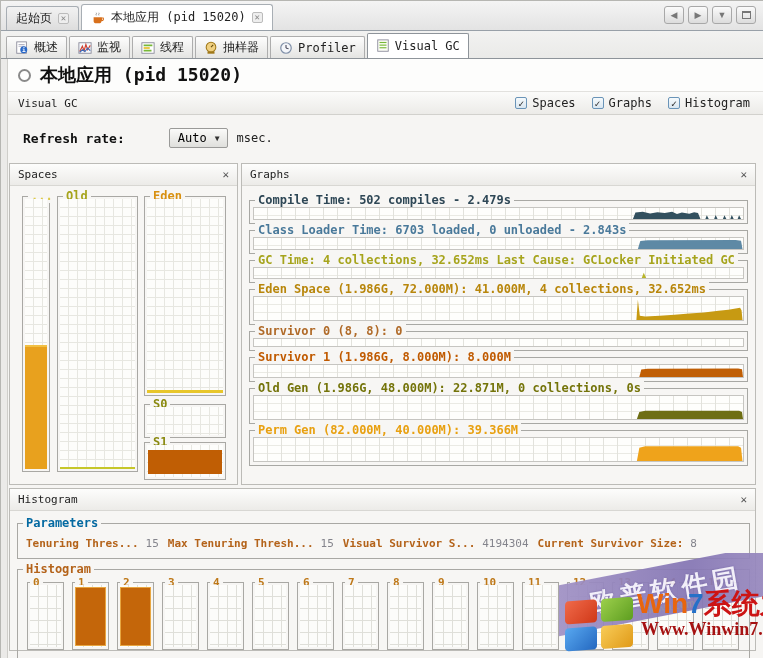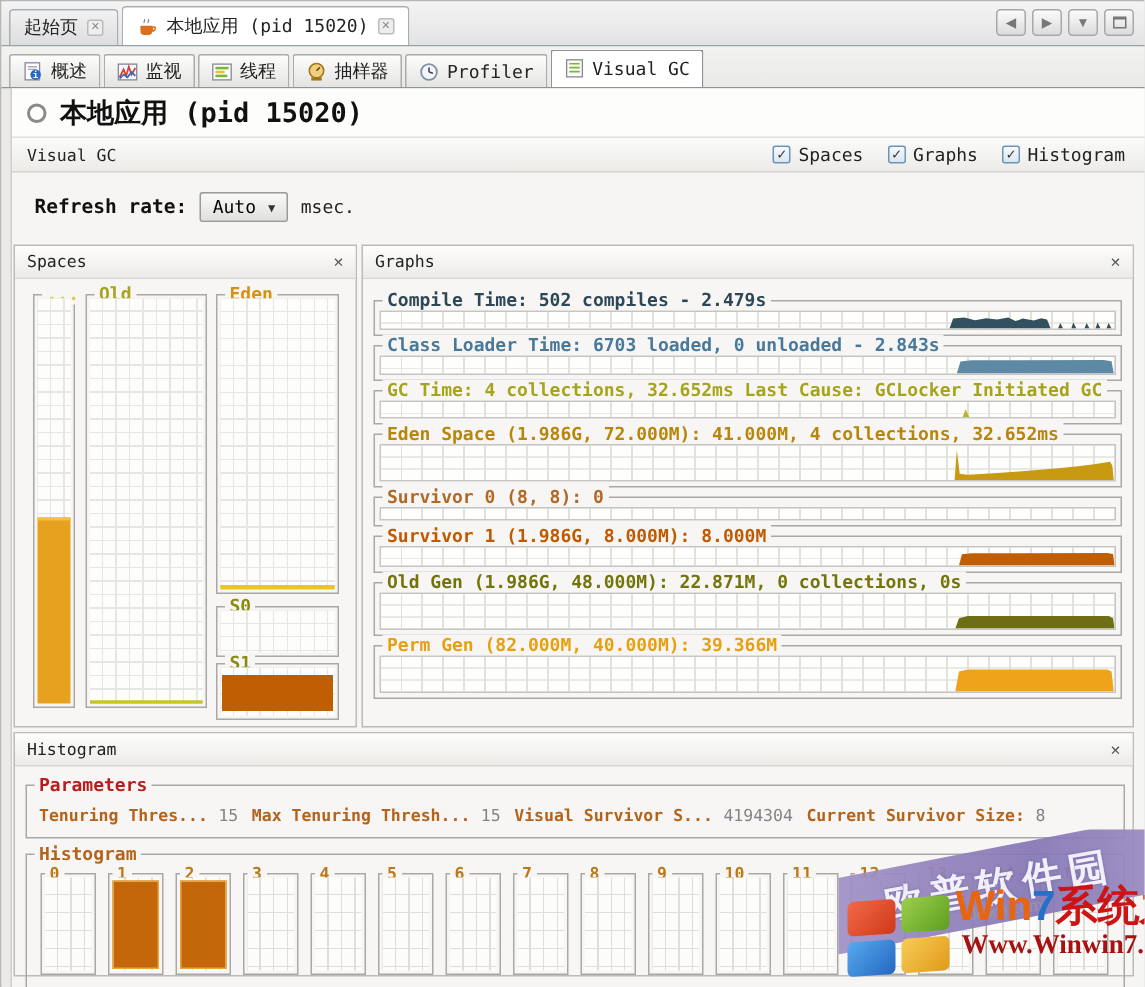--- a/index.html
+++ b/index.html
@@ -50,21 +50,21 @@
     font-family:"DejaVu Sans Mono","DejaVu Sans",monospace; }
   .vgc-checkboxes { margin-left:auto; display:flex; gap:16px; margin-right:4px; }
   .cb { display:flex; align-items:center; gap:5px; font-size:12px; cursor:default; }
   .cb-box { width:12px; height:12px; border:1px solid #6A94B8; border-radius:2px;
     background:linear-gradient(#F6FAFC,#D9E6F0); color:#333; font-size:10px; font-weight:bold;
     line-height:11px; text-align:center; }
   .refresh-row { position:absolute; left:7px; top:114px; width:756px; height:46px;
     display:flex; align-items:center; padding-left:15px; gap:8px; }
   .refresh-label { font:bold 13px "DejaVu Sans Mono",monospace; color:#111; }
   .dropdown { display:flex; align-items:center; gap:8px; border:1px solid #9A9A98; border-radius:2px;
-    background:linear-gradient(#FAFAF9,#DFDFDC); padding:2px 8px; font:12px "DejaVu Sans Mono",monospace; }
+    background:linear-gradient(#FAFAF9,#DFDFDC); padding:2px 8px; font:12px "DejaVu Sans Mono",monospace;margin-left:36px; }
   .dd-arrow { font-size:8px; color:#333; }
   .refresh-unit { font:12px "DejaVu Sans Mono",monospace; color:#222; }
 
   
   .panel { position:absolute; background:#F7F6F4; border:1px solid #BCBBB7; }
   .panel-header { height:22px; background:linear-gradient(#FDFDFC,#ECEBE8);
     border-bottom:1px solid #D8D7D3; display:flex; align-items:center; padding:0 8px;
     font:11px "DejaVu Sans Mono",monospace; color:#222; }
   .panel-close { margin-left:auto; color:#555; font-size:11px; cursor:default; }
   .spaces-panel { left:8px; top:162px; width:229px; height:322px; }
@@ -354,21 +354,21 @@
       </div>
   </div>
 
   <div class="panel hist-panel">
     <div class="panel-header">
       <span>Histogram</span>
       <span class="panel-close">✕</span>
     </div>
     <div class="hist-body">
       <div class="groupbox params-box">
-        <span class="gb-label" style="color:#b91c1c;">Parameters</span>
+        <span class="gb-label" style="color:#0369a1;">Parameters</span>
         <div class="params-row" id="params-row">
             <span class="param">
     <span class="param-label">Tenuring Thres...</span><span class="param-value">15</span>
   </span>
             <span class="param">
     <span class="param-label">Max Tenuring Thresh...</span><span class="param-value">15</span>
   </span>
             <span class="param">
     <span class="param-label">Visual Survivor S...</span><span class="param-value">4194304</span>
   </span>

